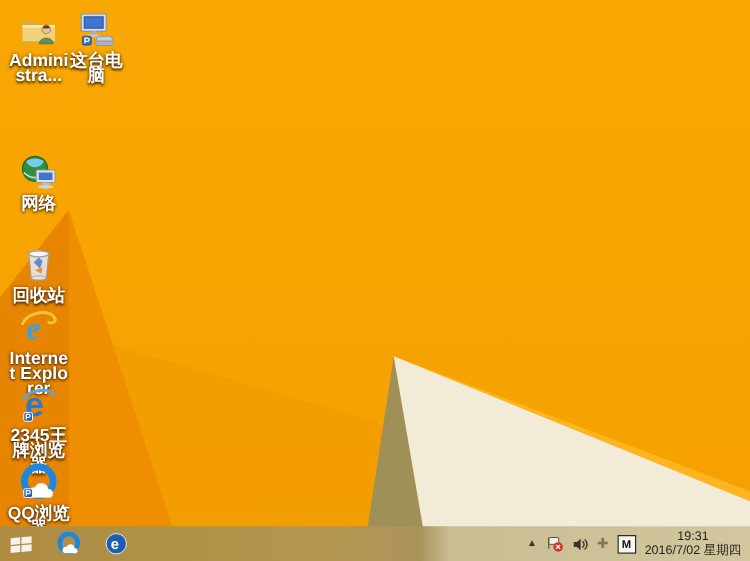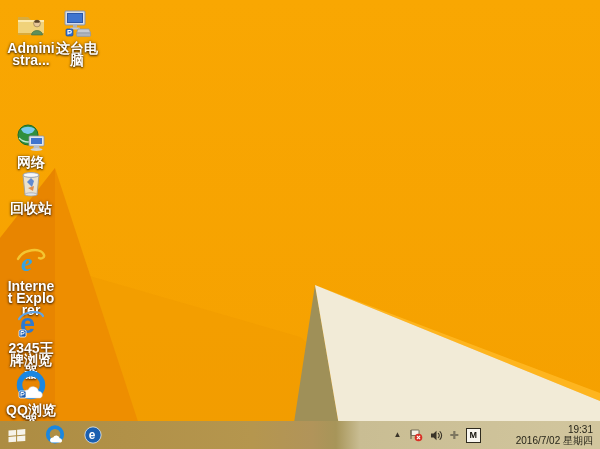--- a/index.html
+++ b/index.html
@@ -17,21 +17,21 @@
            background:linear-gradient(90deg,#ad8c42 0%,#b5964e 42%,#b1945a 52%,
                       #a79559 56%,#c9bd93 60%,#d2c69e 100%);
            display:flex;align-items:center;z-index:5;}
   .tb-btn{width:30px;height:28px;display:flex;align-items:center;justify-content:center;}
   .tray{position:absolute;right:4px;top:0;height:28px;display:flex;align-items:center;gap:7px;}
   .tray-glyph{font-size:8px;color:#3a3428;line-height:1;}
   .plus-glyph{font-size:11px;color:#7d7660;line-height:1;}
   .ime-box{width:13px;height:13px;border:1px solid #2e2a1e;background:rgba(255,255,255,.85);
            display:flex;align-items:center;justify-content:center;
            font-size:9px;font-weight:bold;color:#14120c;}
-  .clock{text-align:right;font-size:10px;line-height:11px;color:#262418;padding-right:3px;margin-left:28px;}
+  .clock{text-align:center;font-size:10px;line-height:11px;color:#262418;padding-right:3px;}
 </style>
 </head>
 <body>
 
 <div class="screen">
 
   <svg class="wall" width="600" height="449" viewBox="0 0 600 449">
     <defs>
       <linearGradient id="bg" x1="0" y1="0" x2="0" y2="1">
         <stop offset="0" stop-color="#f9a702"></stop>
@@ -82,21 +82,21 @@
       <path d="M6,7 c4,-3 10,-3 14,0 c-2,4 -3,4 -7,5 c-4,-1 -5,-1 -7,-5 z" fill="#7fd0ff" opacity=".9"></path>
       <path d="M4,16 c3,3 6,4 9,4 c3,0 6,-2 8,-4" fill="none" stroke="#bfe9c9" stroke-width="1.4"></path>
       <rect x="14" y="14" width="15" height="10" rx="1" fill="#dfe4ec" stroke="#8d95a5" stroke-width=".8"></rect>
       <rect x="16" y="16" width="11" height="6" fill="#3f74cf"></rect>
       <path d="M19,24 h5 l1,2.5 h-7 z" fill="#b9bfca"></path>
       <ellipse cx="21.5" cy="27.5" rx="6" ry="1.4" fill="#cfd4dc"></ellipse>
     </svg>
     <span class="lbl">网络</span>
   </div>
 
-  <div class="cell" style="left:6px;top:168px;">
+  <div class="cell" style="left:6px;top:196px;">
     <svg class="ico" viewBox="0 0 32 32">
       <path d="M8,7 h16 l-2,20 h-12 z" fill="#e9edf2" opacity=".85" stroke="#9aa1ae" stroke-width="1"></path>
       <ellipse cx="16" cy="7" rx="8" ry="2.4" fill="#f5f7fa" stroke="#9aa1ae" stroke-width="1"></ellipse>
       <path d="M12,14 l4,-4 3,3 -2,6 z" fill="#3f74cf" opacity=".8"></path>
       <path d="M13,20 l6,-2 -1,5 z" fill="#e07b2a" opacity=".8"></path>
       <ellipse cx="16" cy="26.4" rx="6" ry="1.6" fill="#dfe3e9" stroke="#9aa1ae" stroke-width=".7"></ellipse>
     </svg>
     <span class="lbl">回收站</span>
   </div>
 

